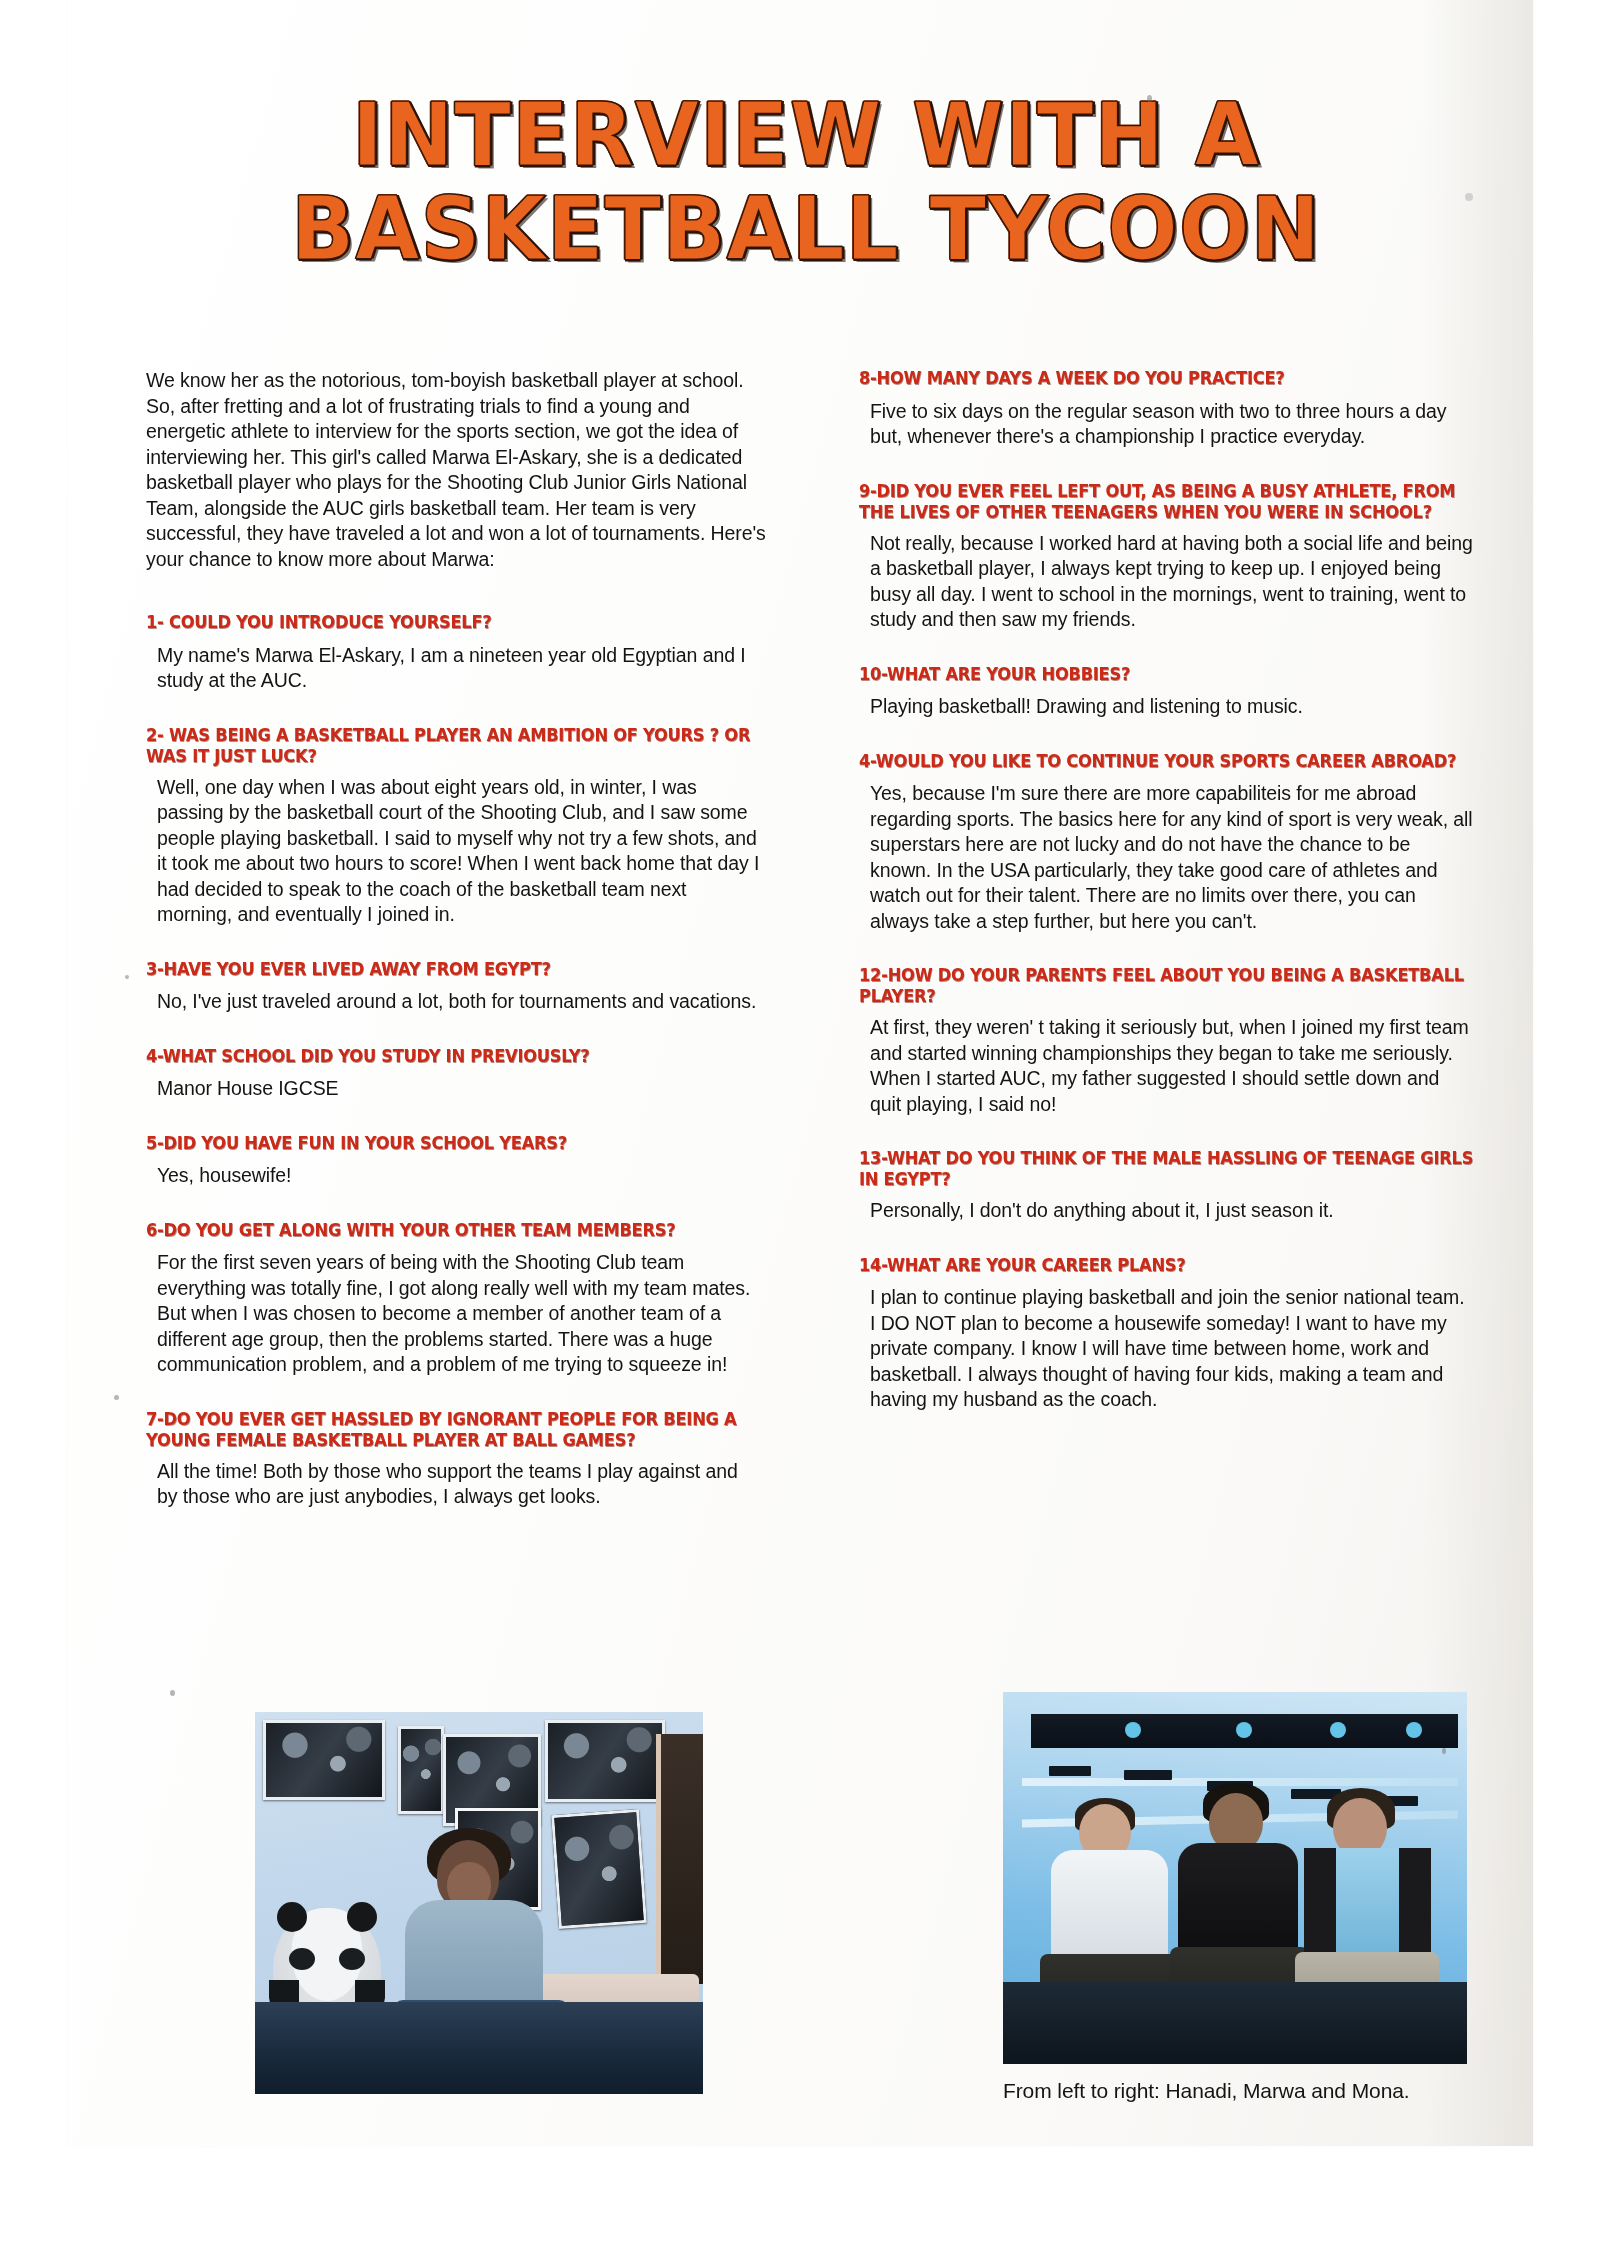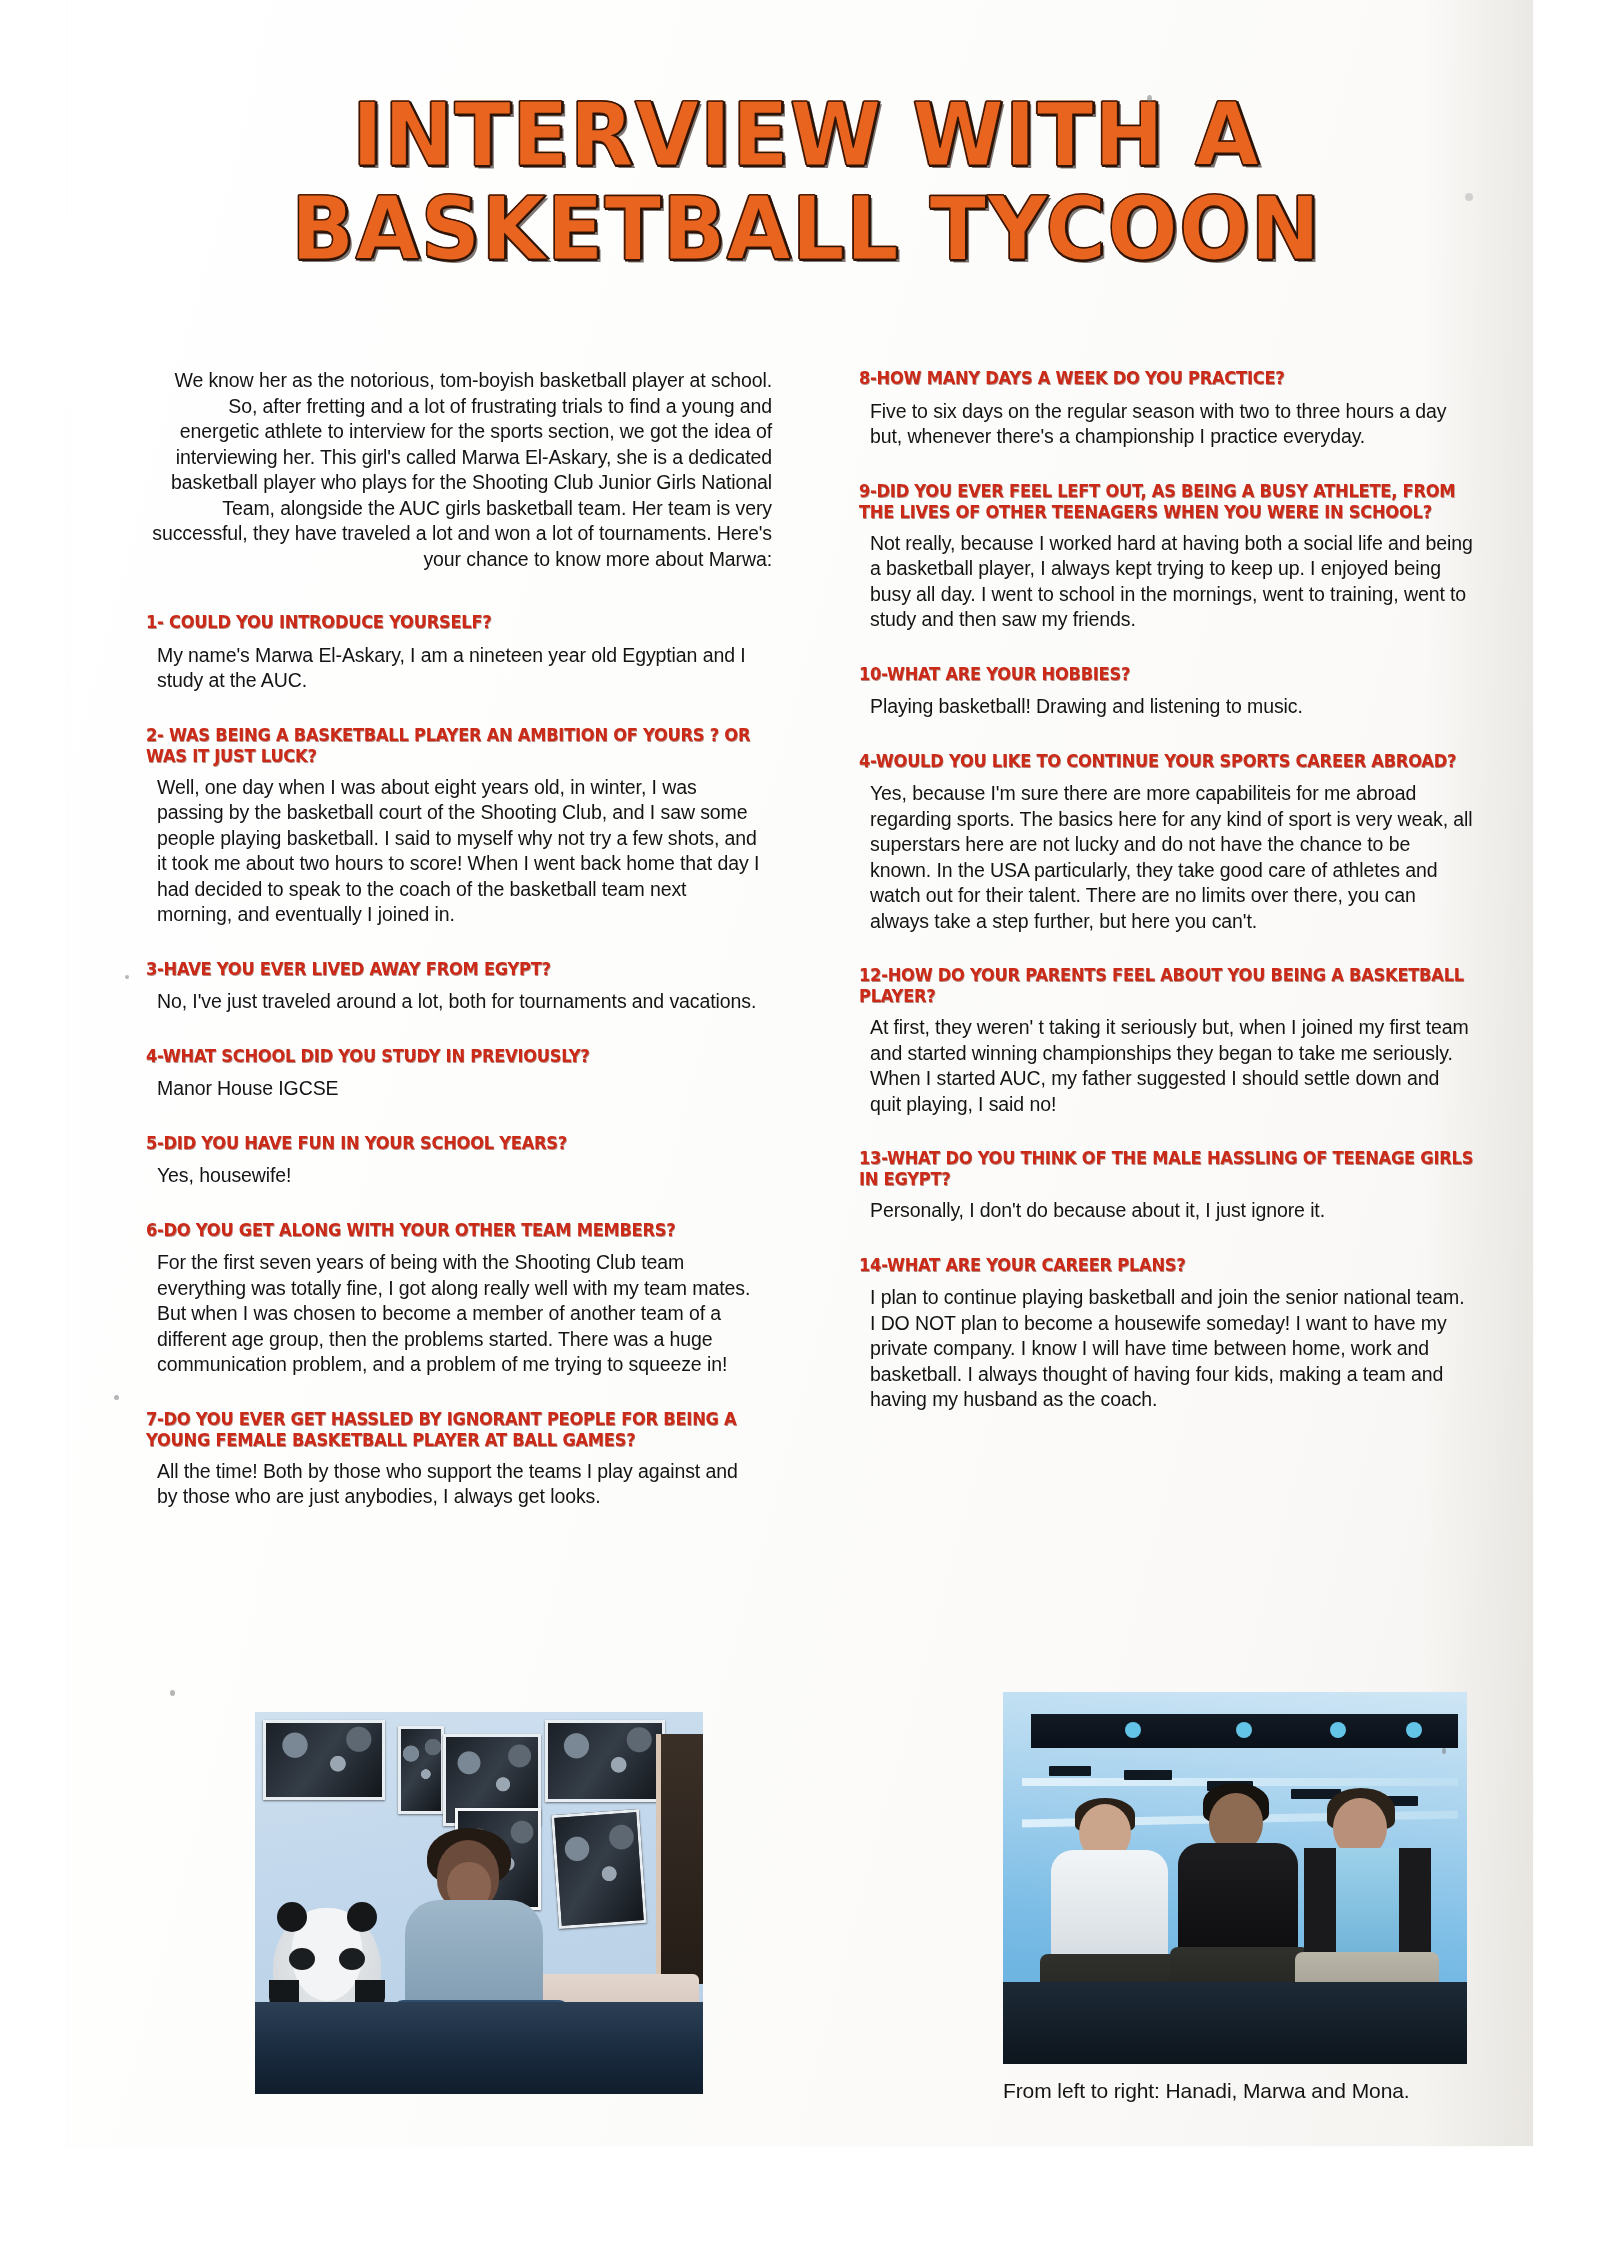--- a/index.html
+++ b/index.html
@@ -72,21 +72,21 @@
 
   .body-text {
     font-family: "Liberation Sans", sans-serif;
     font-size: 19.5px;
     line-height: 25.5px;
     color: #141414;
     margin: 0 0 4px 0;
     letter-spacing: -0.1px;
     text-rendering: optimizeLegibility;
   }
-  .intro { margin-bottom: 40px; text-align: right; }
+  .intro { margin-bottom: 40px; }
 
   .qa-block { margin-bottom: 31px; }
 
   .question {
     font-family: "DejaVu Sans", sans-serif;
     font-weight: bold;
     font-size: 16.3px;
     line-height: 19.5px;
     letter-spacing: -0.25px;
     color: #ca2a17;
@@ -349,21 +349,21 @@
       <p class="body-text answer">Yes, because I'm sure there are more capabiliteis for me abroad regarding sports. The basics here for any kind of sport is  very weak, all superstars here are not lucky and do not have the chance to be known. In the USA particularly, they take good care of athletes and watch out for their talent. There are no limits over there, you can always take a step further, but here you can't.</p>
     </div>
 
     <div class="qa-block">
       <h3 class="question">12-HOW DO YOUR PARENTS FEEL ABOUT YOU BEING A BASKETBALL PLAYER?</h3>
       <p class="body-text answer">At first, they weren' t taking it seriously but, when I joined my first team and started winning championships they began to take me seriously. When I started AUC, my father suggested I should settle down and quit playing, I said no!</p>
     </div>
 
     <div class="qa-block">
       <h3 class="question">13-WHAT DO YOU THINK OF THE MALE HASSLING OF TEENAGE GIRLS IN EGYPT?</h3>
-      <p class="body-text answer">Personally, I don't do because about it, I just ignore it.</p>
+      <p class="body-text answer">Personally, I don't do anything about it, I just season it.</p>
     </div>
 
     <div class="qa-block">
       <h3 class="question">14-WHAT ARE YOUR CAREER PLANS?</h3>
       <p class="body-text answer">I plan to continue playing basketball and join the senior national team. I DO NOT plan to become a housewife someday! I want to have my private company. I know I will have time between home, work and basketball. I always thought of having four kids, making a team and having my husband as the coach.</p>
     </div>
   </div>
 
   <div class="photo" id="photo-left">
     <div class="ph-layer lp-wall"></div>

